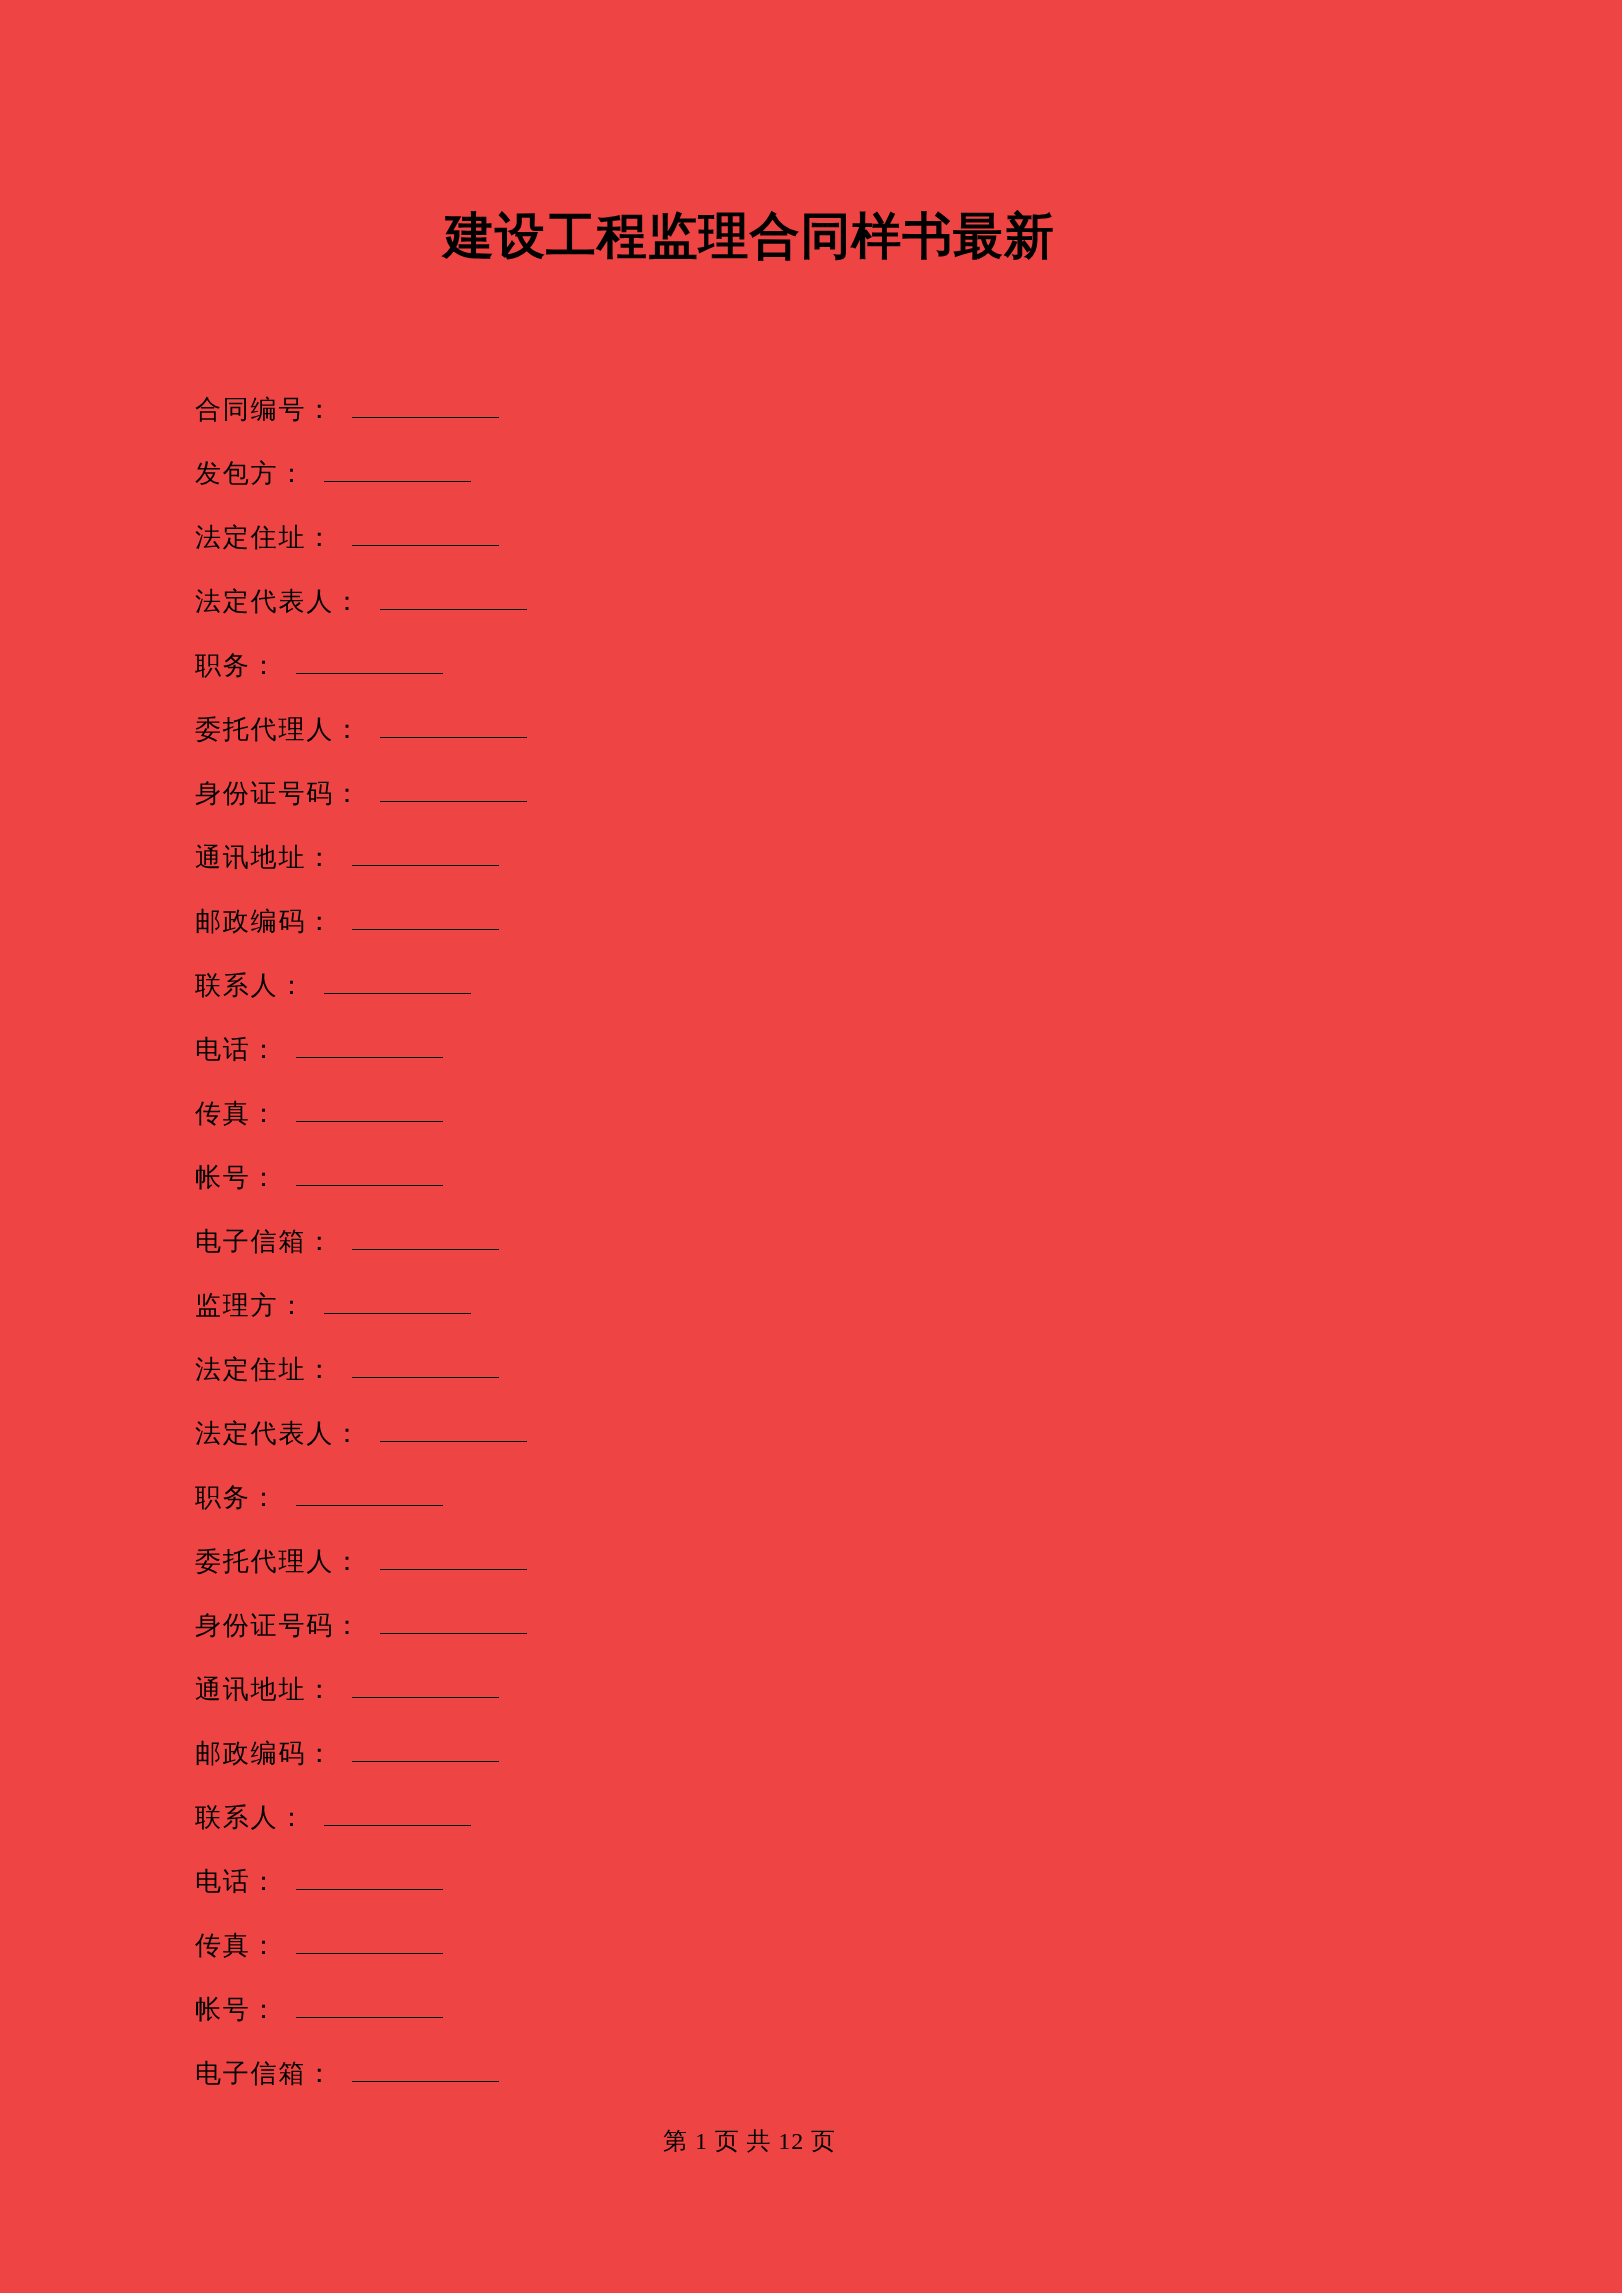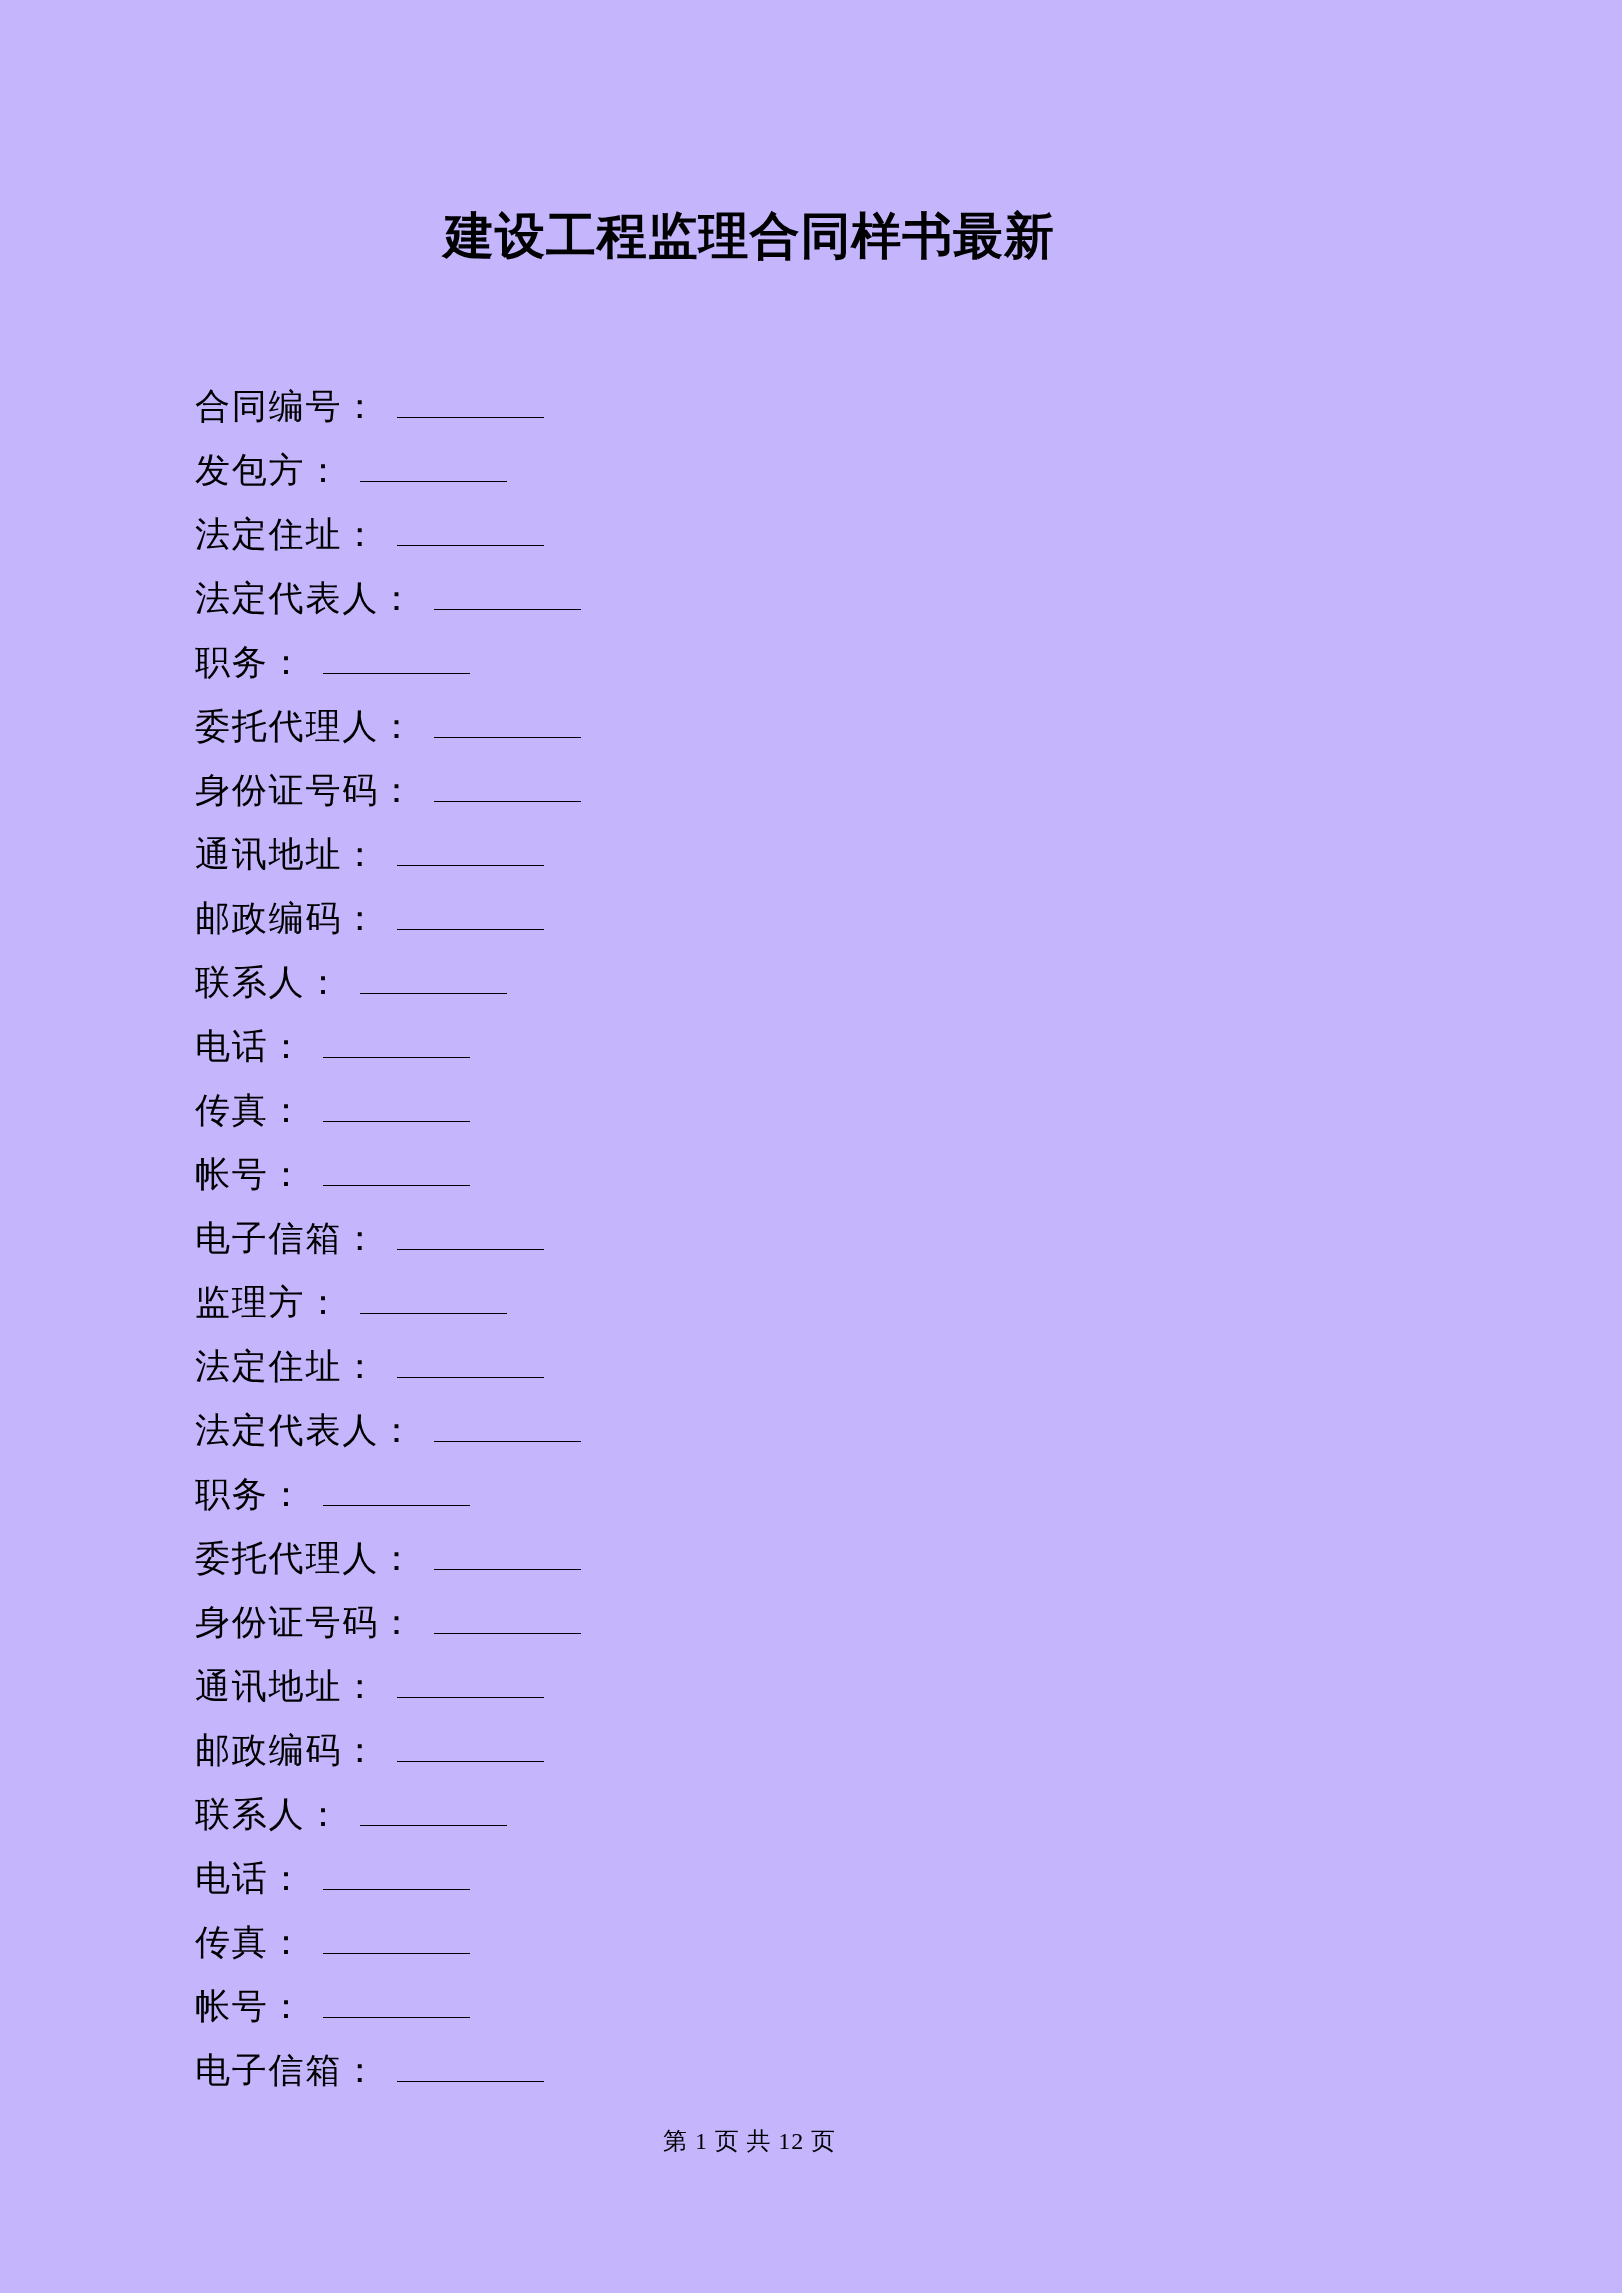--- a/index.html
+++ b/index.html
@@ -13,21 +13,21 @@
     position: relative;
     overflow: hidden;
     font-family: "Liberation Serif", "DejaVu Serif", serif;
     color: #000000;
   }
   .page {
     position: absolute;
     left: 0; top: 0;
     width: 1623px;
     height: 2294px;
-    background: #c4b5fd;
+    background: #ef4444;
   }
   .doc-title {
     position: absolute;
     left: 195px;
     top: 203px;
     width: 1109px;
     margin: 0;
     text-align: center;
     font-size: 50px;
     line-height: 67px;
@@ -42,21 +42,21 @@
     width: 1109px;
   }
   .field-row {
     height: 64px;
     line-height: 64px;
     white-space: nowrap;
     font-size: 35px;
   }
   .field-label {
     display: inline;
-    font-size: 35px;
+    font-size: 26px;
     letter-spacing: 1.8px;
   }
   .field-blank {
     display: inline-block;
     width: 147px;
     height: 0.78em;
     margin-left: 18px;
     border-bottom: 1.8px solid #000000;
     vertical-align: baseline;
   }

